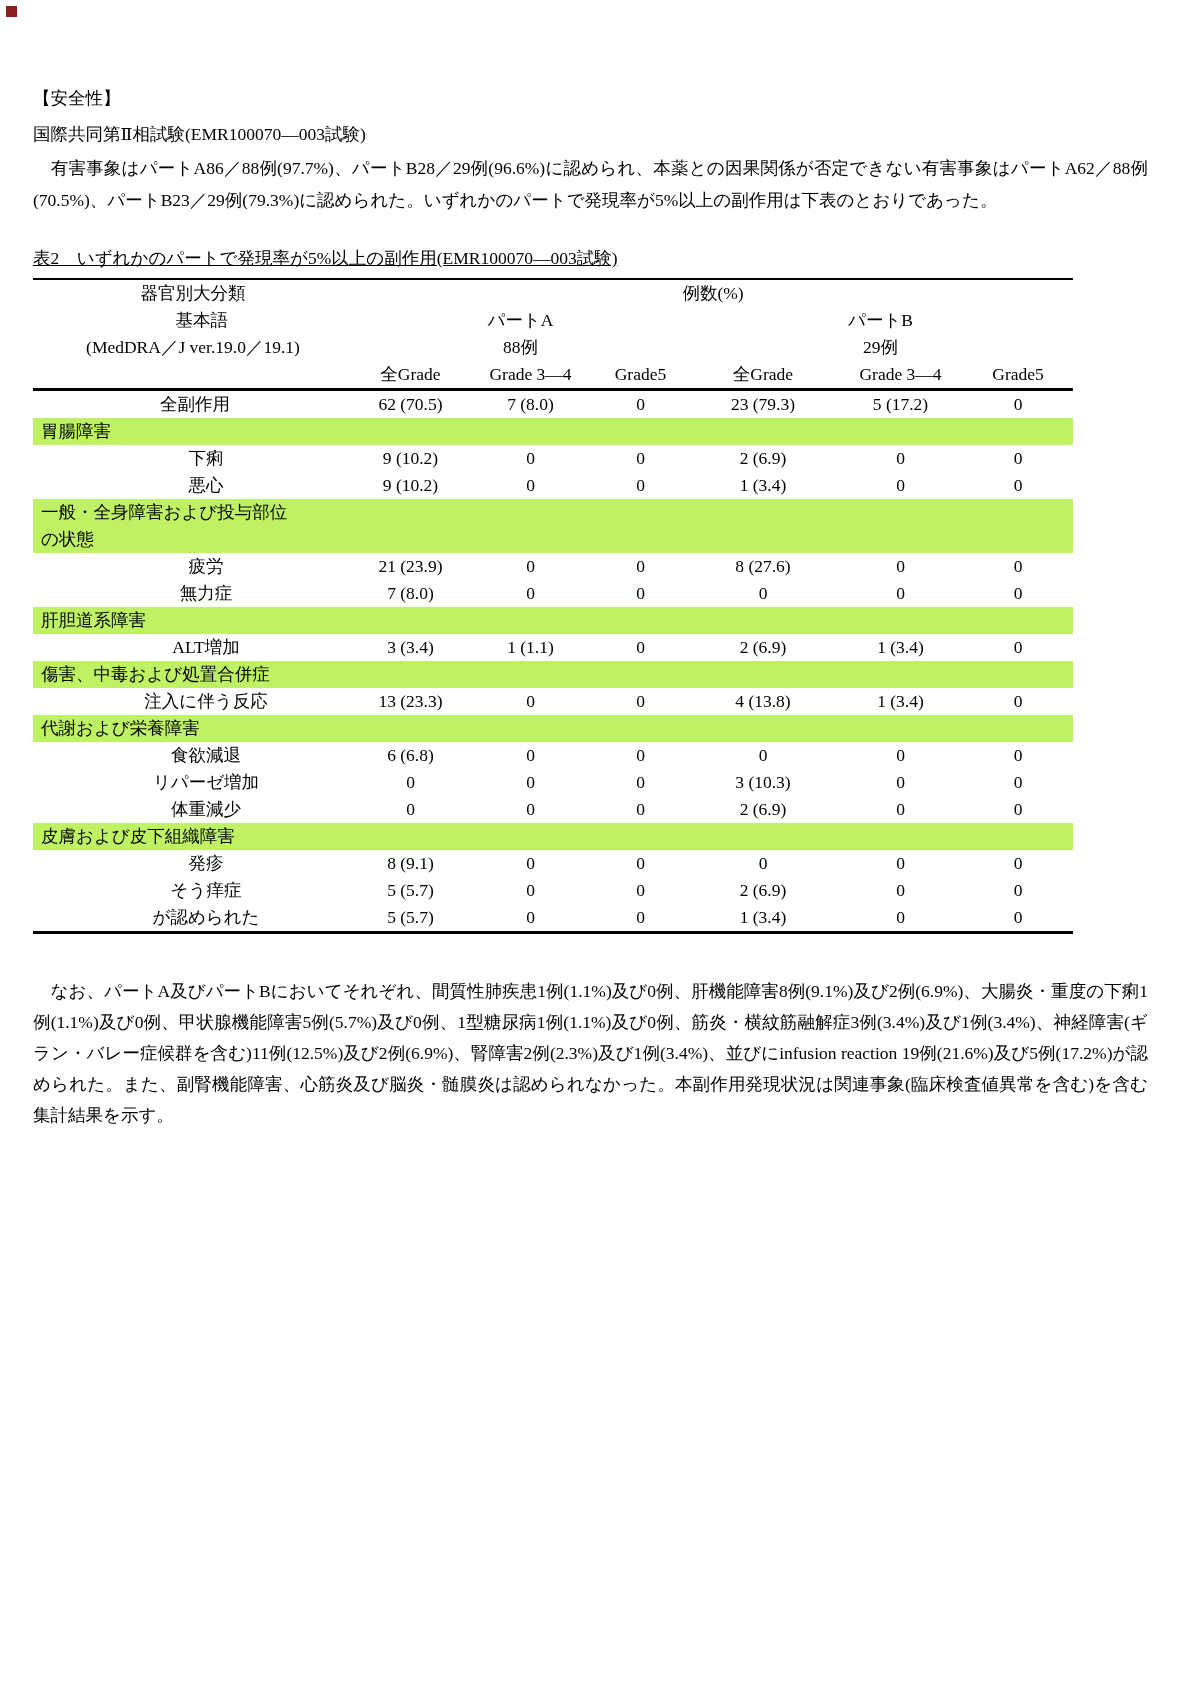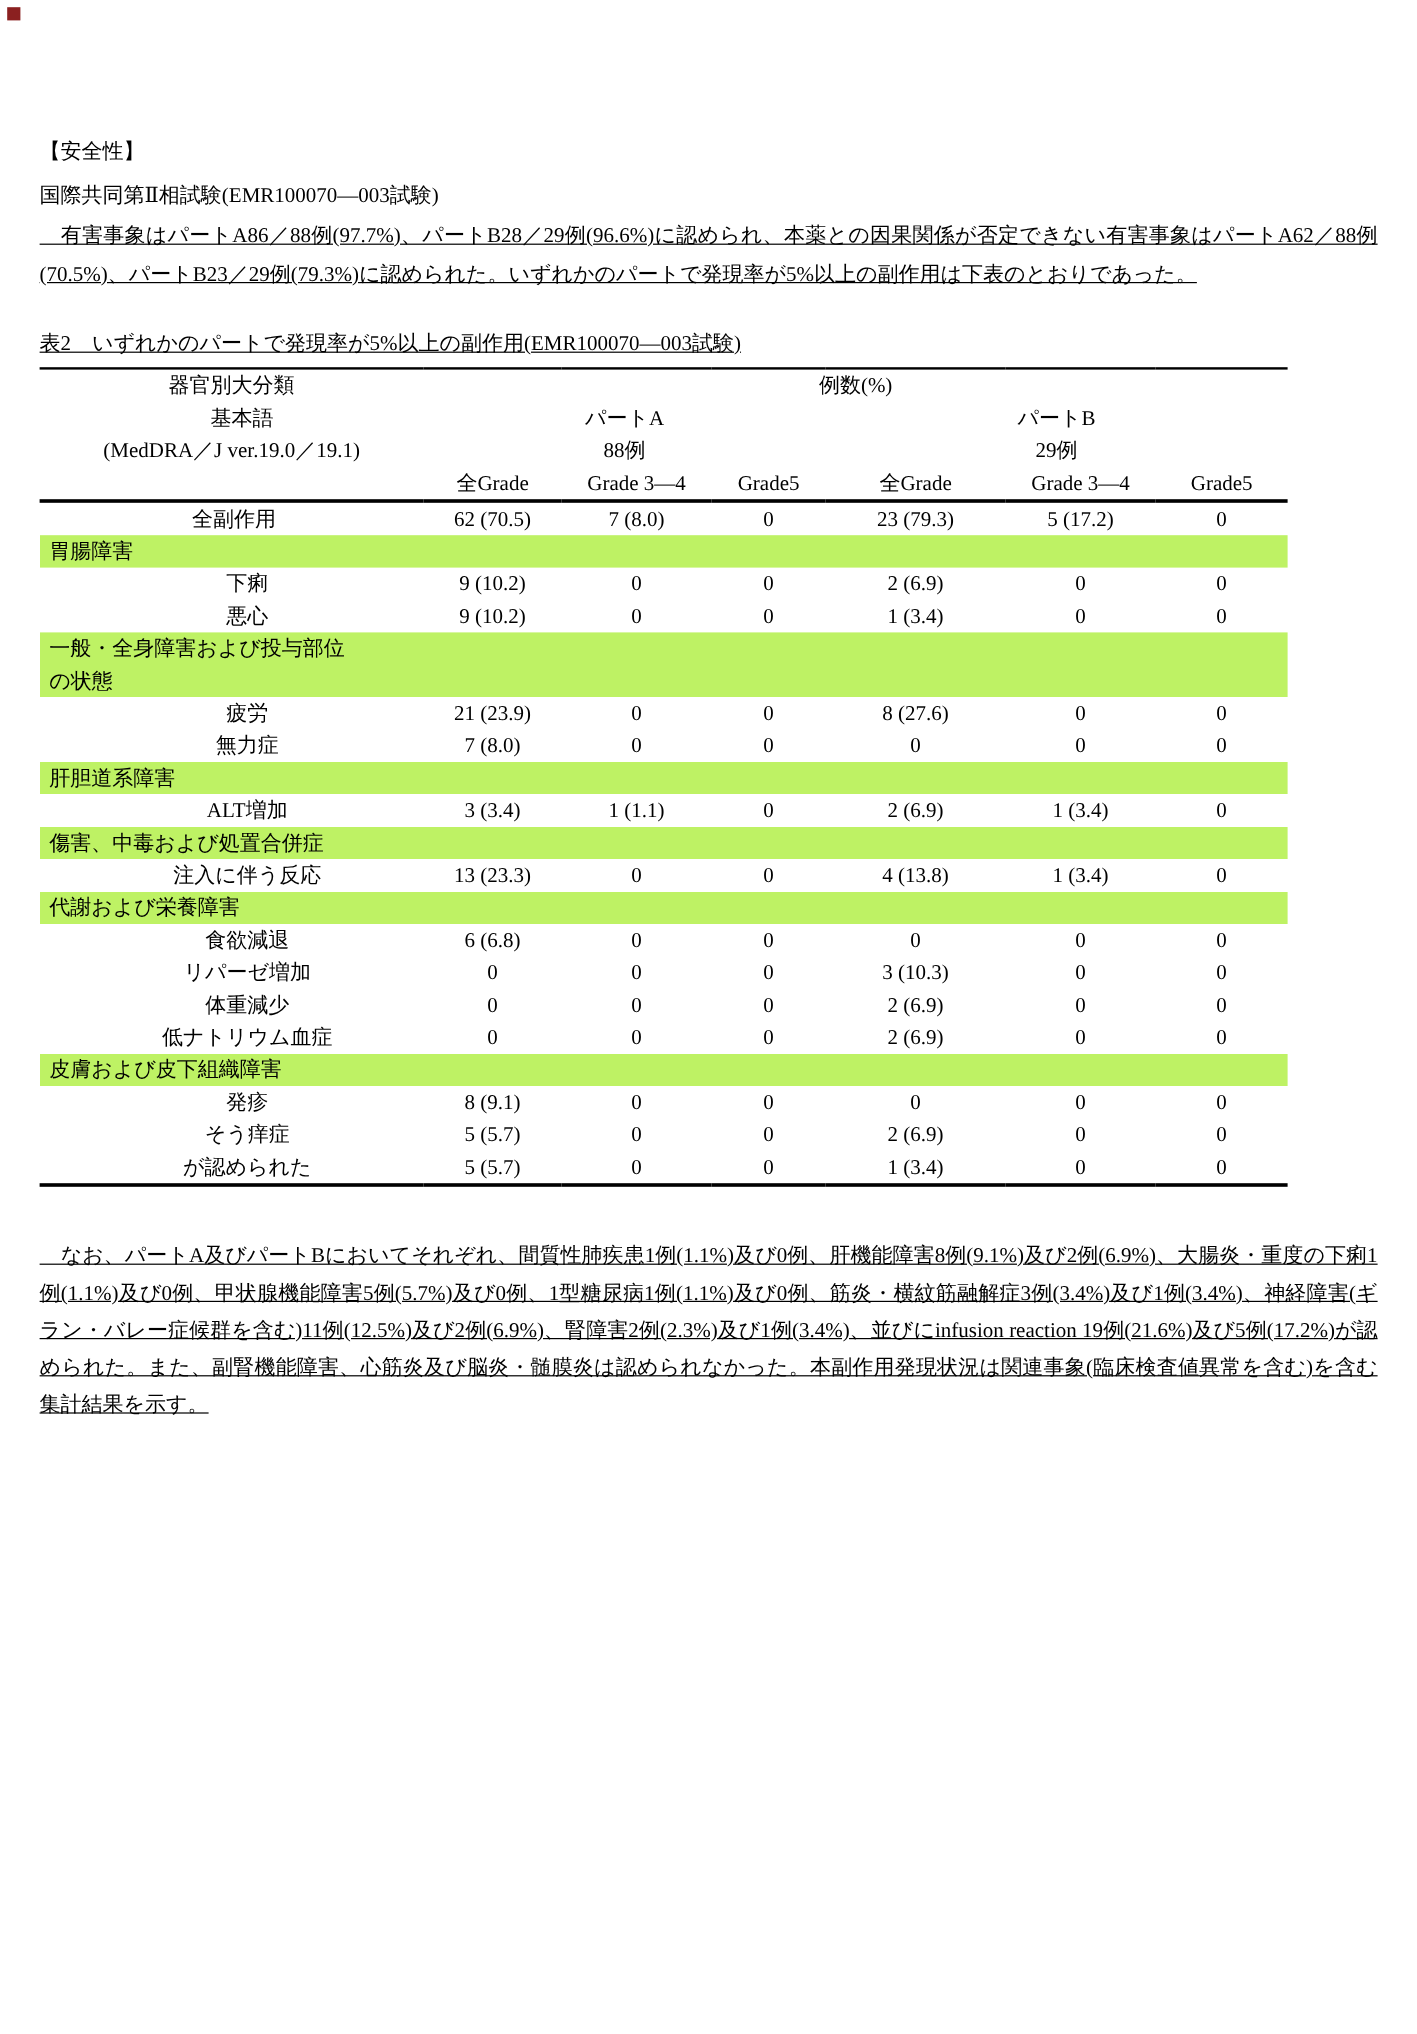--- a/index.html
+++ b/index.html
@@ -12,24 +12,24 @@
     font-family: "Liberation Serif", "DejaVu Serif", serif;
     font-size: 17.5px;
     position: relative;
   }
   .corner-mark {
     position: absolute;
     left: 6px; top: 6px;
     width: 11px; height: 11px;
     background: #8b2020;
   }
-  .page { padding: 80px 33px 0 33px; margin-top: 28px; }
+  .page { padding: 80px 33px 0 33px; }
   .heading { line-height: 36px; }
   .study-line { line-height: 36px; }
-  .para { margin: 0; line-height: 32px; text-align: justify; text-decoration: underline; }
+  .para { margin: 0; line-height: 32px; text-align: justify; }
   .caption {
     width: 1040px;
     text-align: left;
     margin: 30px 0 8px 0;
     line-height: 24px;
     text-decoration: underline;
   }
   table.ae-table {
     width: 1040px;
     border-collapse: collapse;
@@ -206,29 +206,20 @@
       </tr>
       <tr>
         <td class="lbl ind">体重減少</td>
         <td class="val">0</td>
         <td class="val">0</td>
         <td class="val">0</td>
         <td class="val">2 (6.9)</td>
         <td class="val">0</td>
         <td class="val">0</td>
       </tr>
-      <tr>
-        <td class="lbl ind">低ナトリウム血症</td>
-        <td class="val">0</td>
-        <td class="val">0</td>
-        <td class="val">0</td>
-        <td class="val">2 (6.9)</td>
-        <td class="val">0</td>
-        <td class="val">0</td>
-      </tr>
       <tr class="section">
         <td colspan="7">皮膚および皮下組織障害</td>
       </tr>
       <tr>
         <td class="lbl ind">発疹</td>
         <td class="val">8 (9.1)</td>
         <td class="val">0</td>
         <td class="val">0</td>
         <td class="val">0</td>
         <td class="val">0</td>

